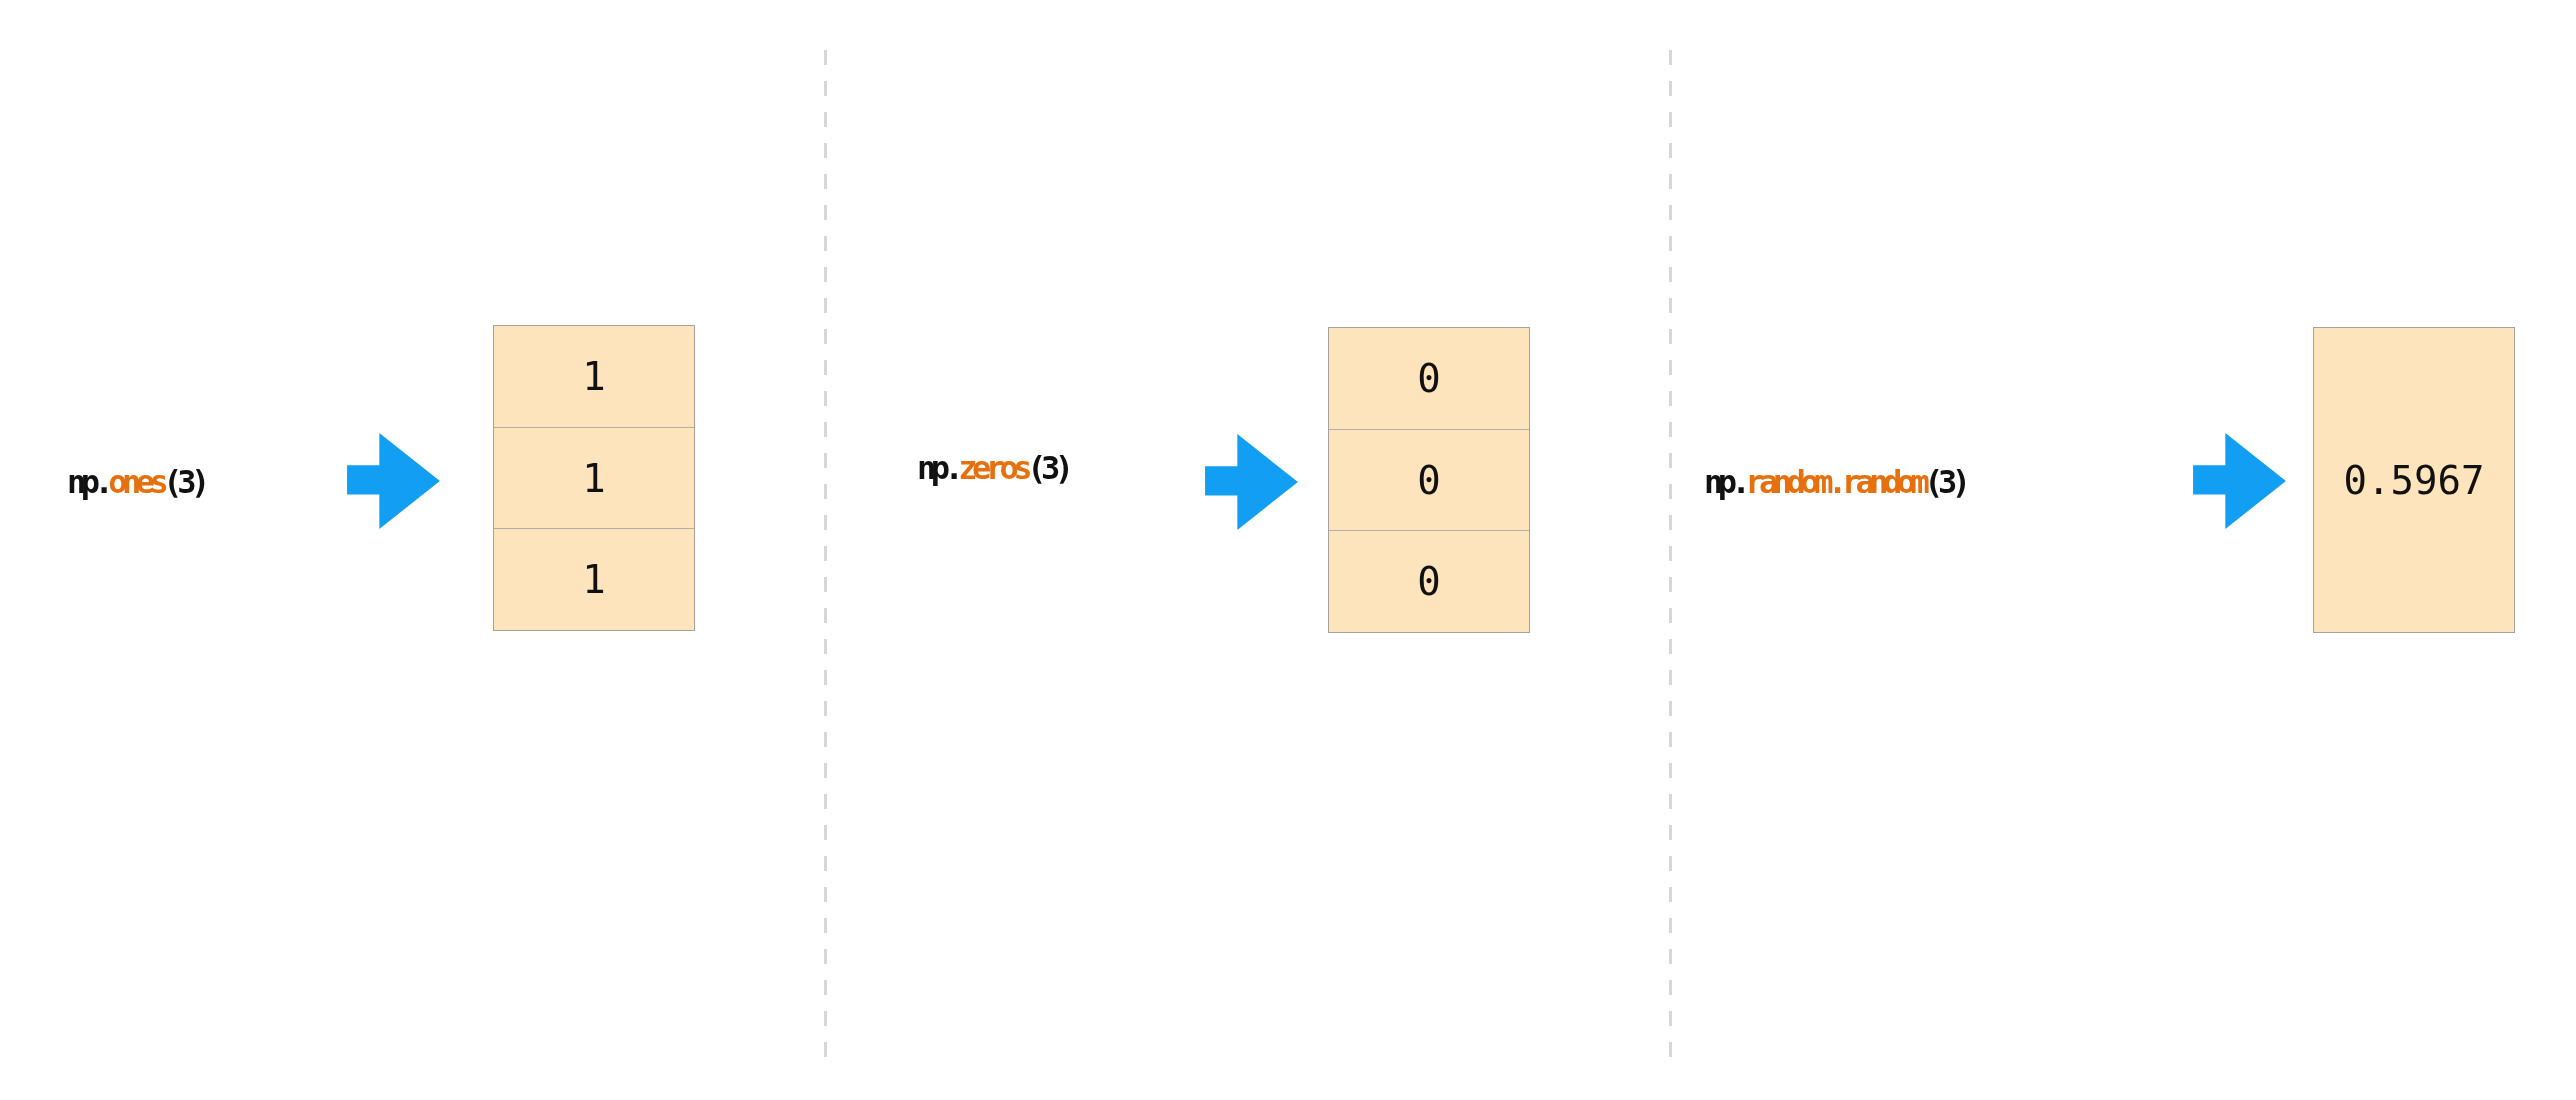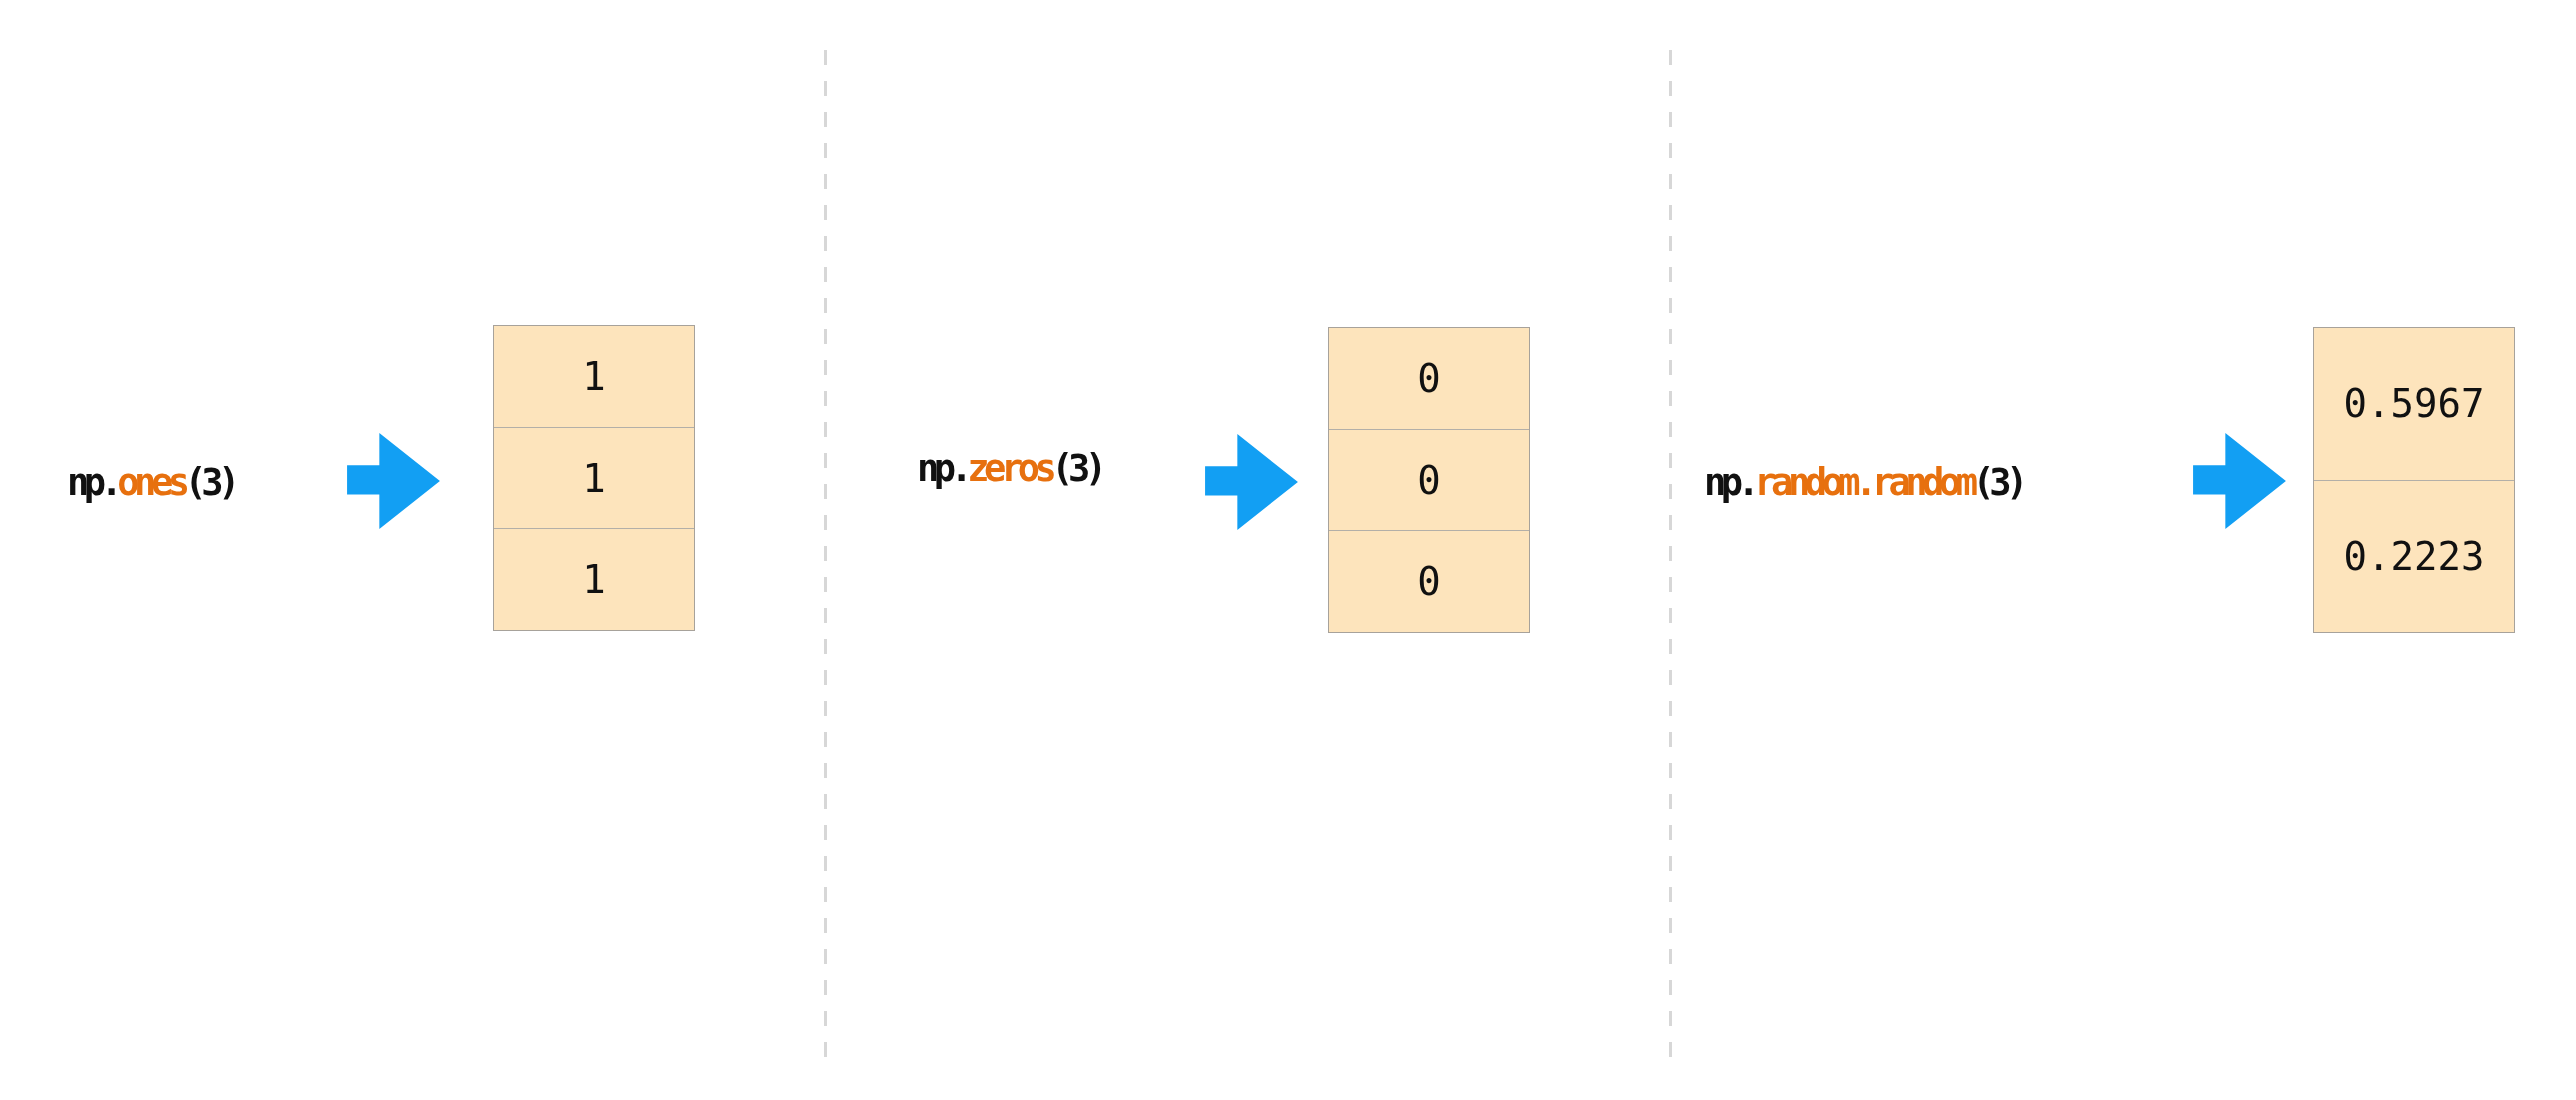--- a/index.html
+++ b/index.html
@@ -25,21 +25,21 @@
     );
   }
   .d1 { left: 824px; }
   .d2 { left: 1669px; }
 
   
   .code {
     position: absolute;
     transform: translateY(-50%);
     font-weight: bold;
-    font-size: 37px;
+    font-size: 32px;
     letter-spacing: -5.5px;
     color: var(--code, #111111);
     white-space: nowrap;
   }
   .code .fn { color: var(--accent, #e7700e); }
   .label1 { left: 67px;   top: 482px; }
   .label2 { left: 917px; top: 468px; }
   .label3 { left: 1704px; top: 482px; }
 
   
@@ -130,19 +130,16 @@
   <div class="code label3"><span class="mod">np.</span><span class="fn">random.random</span><span class="call">(3)</span></div>
 
   <svg class="arrow arrow3" viewBox="0 0 118 122" xmlns="http://www.w3.org/2000/svg" aria-hidden="true">
     <polygon points="0,41 41,41 41,0 118,61 41,122 41,78 0,78" fill="currentColor"></polygon>
   </svg>
 
   <div class="array array3">
     <div class="cell">
         <span class="val">0.5967</span>
       </div>
-    <div class="cell">
-        <span class="val">0.2223</span>
-      </div>
   </div>
 
 </div>
 
 
 </body></html>

